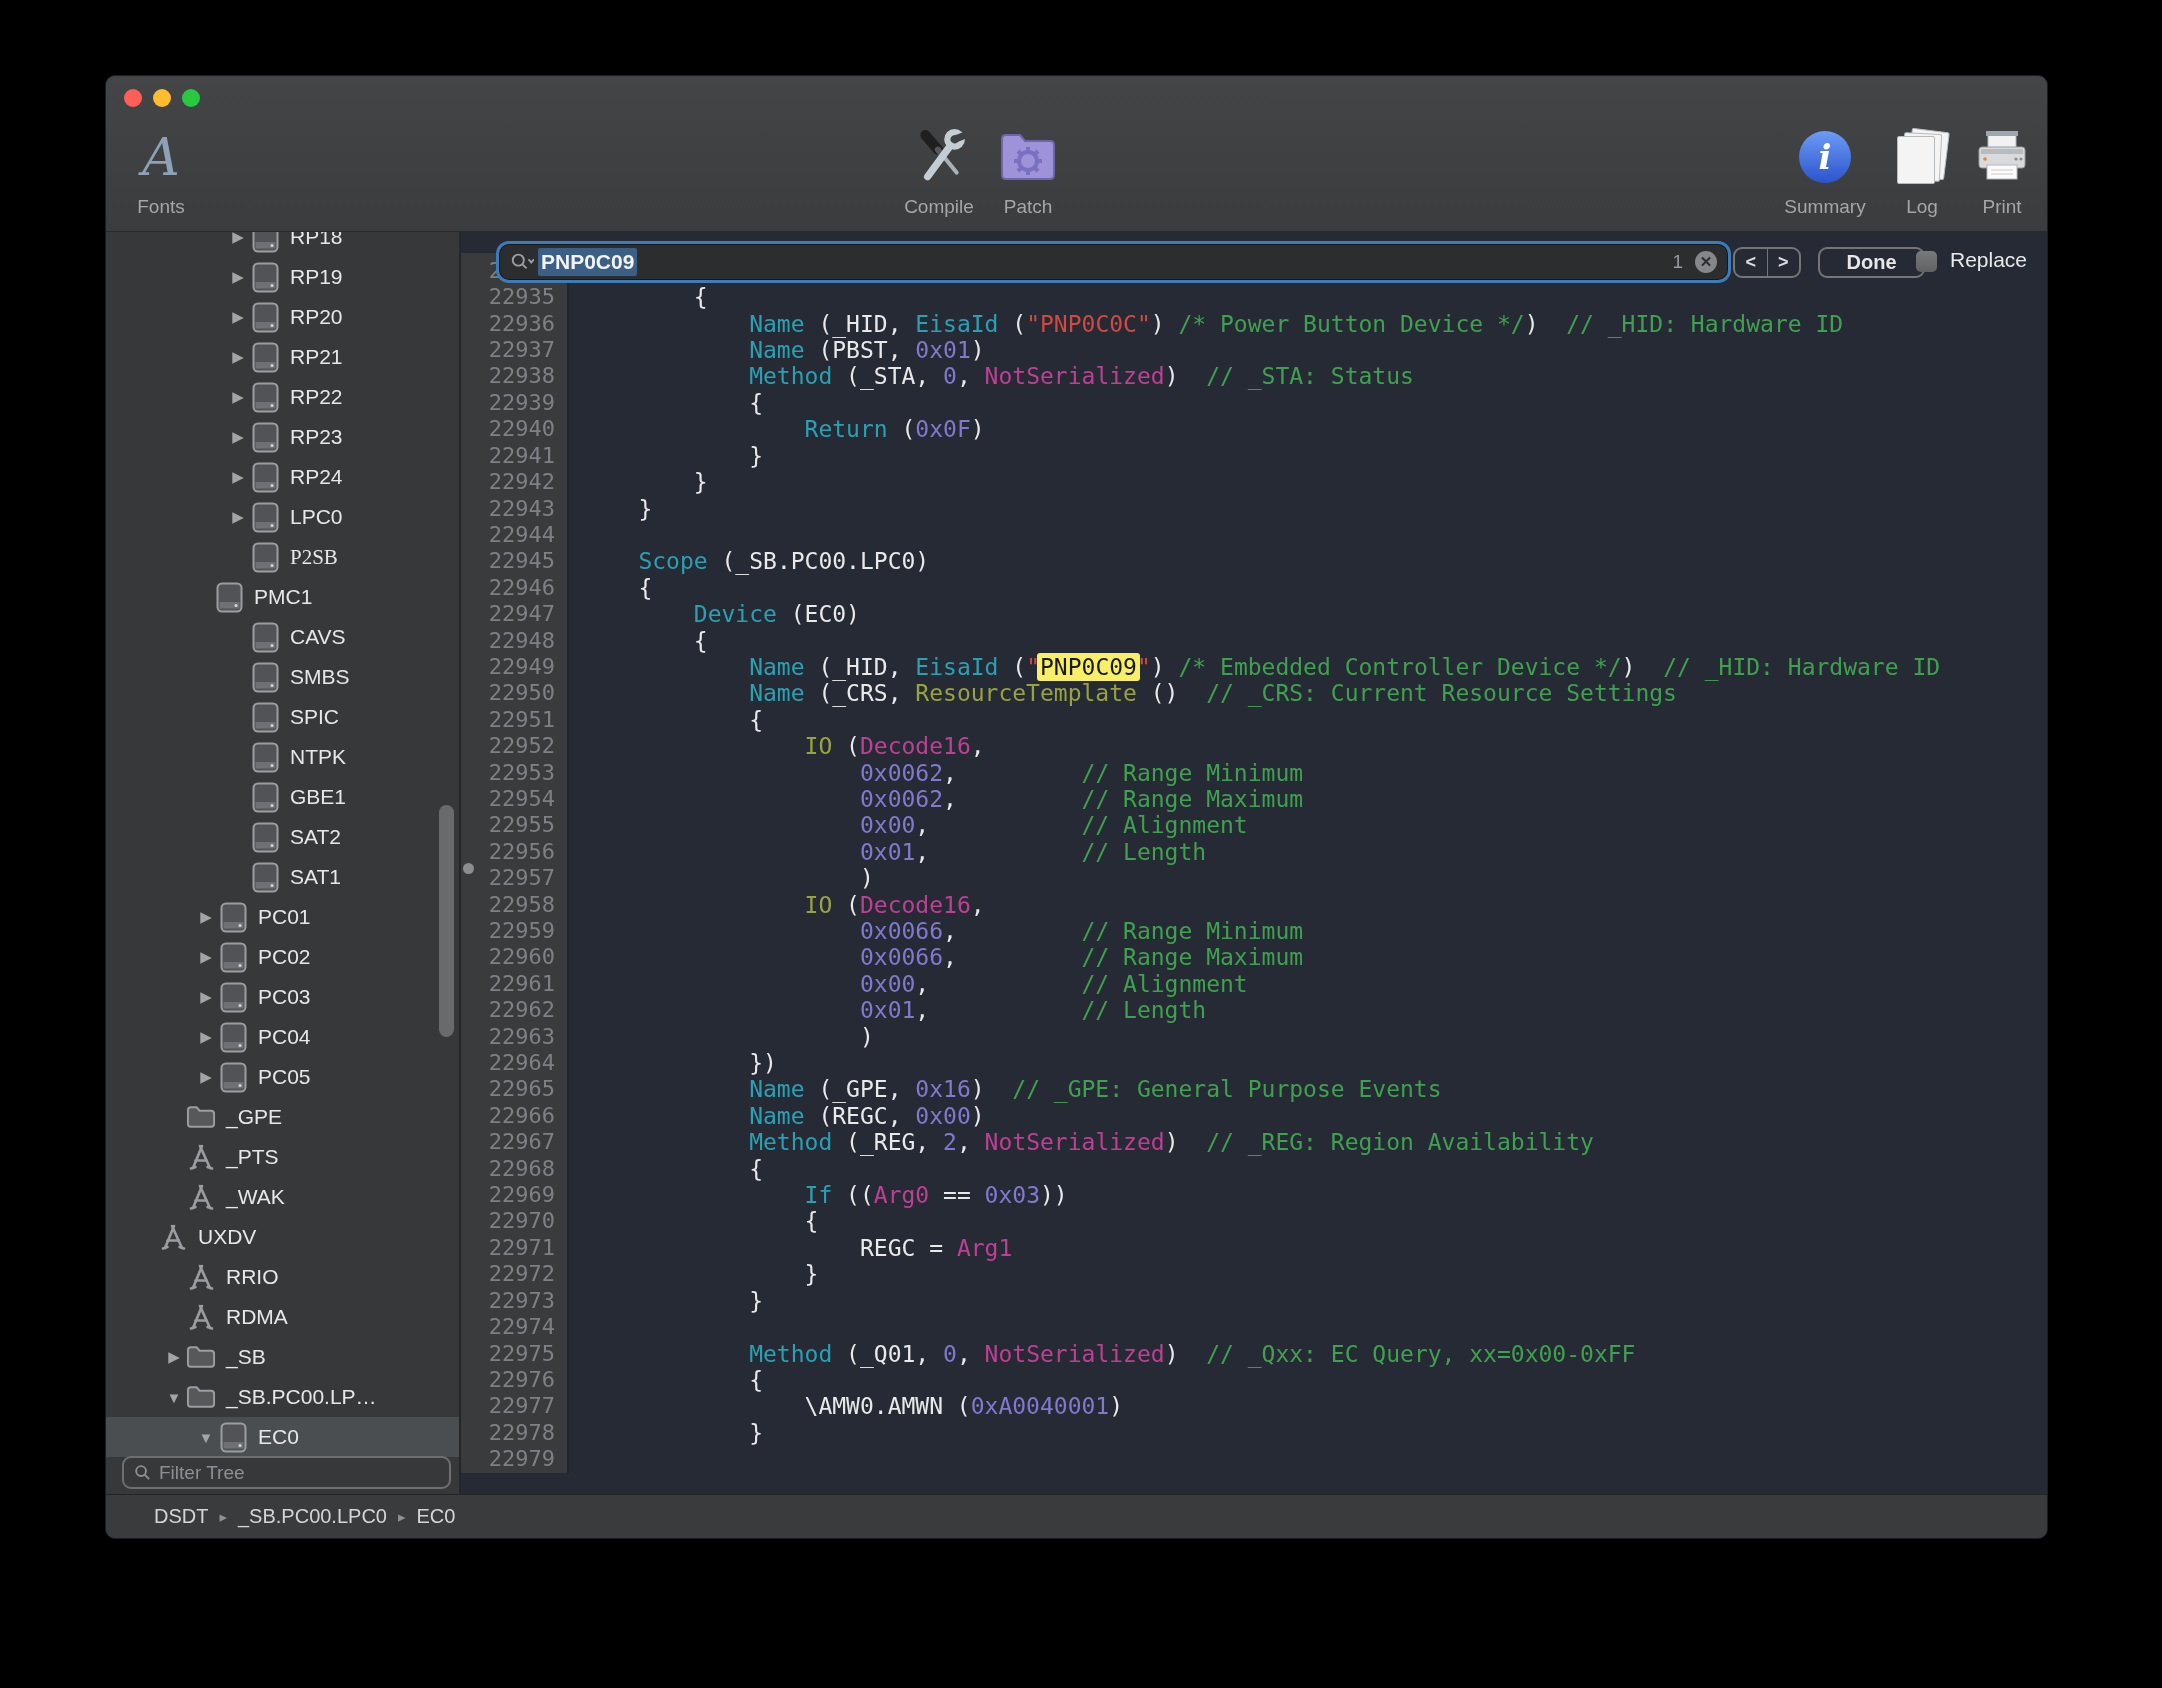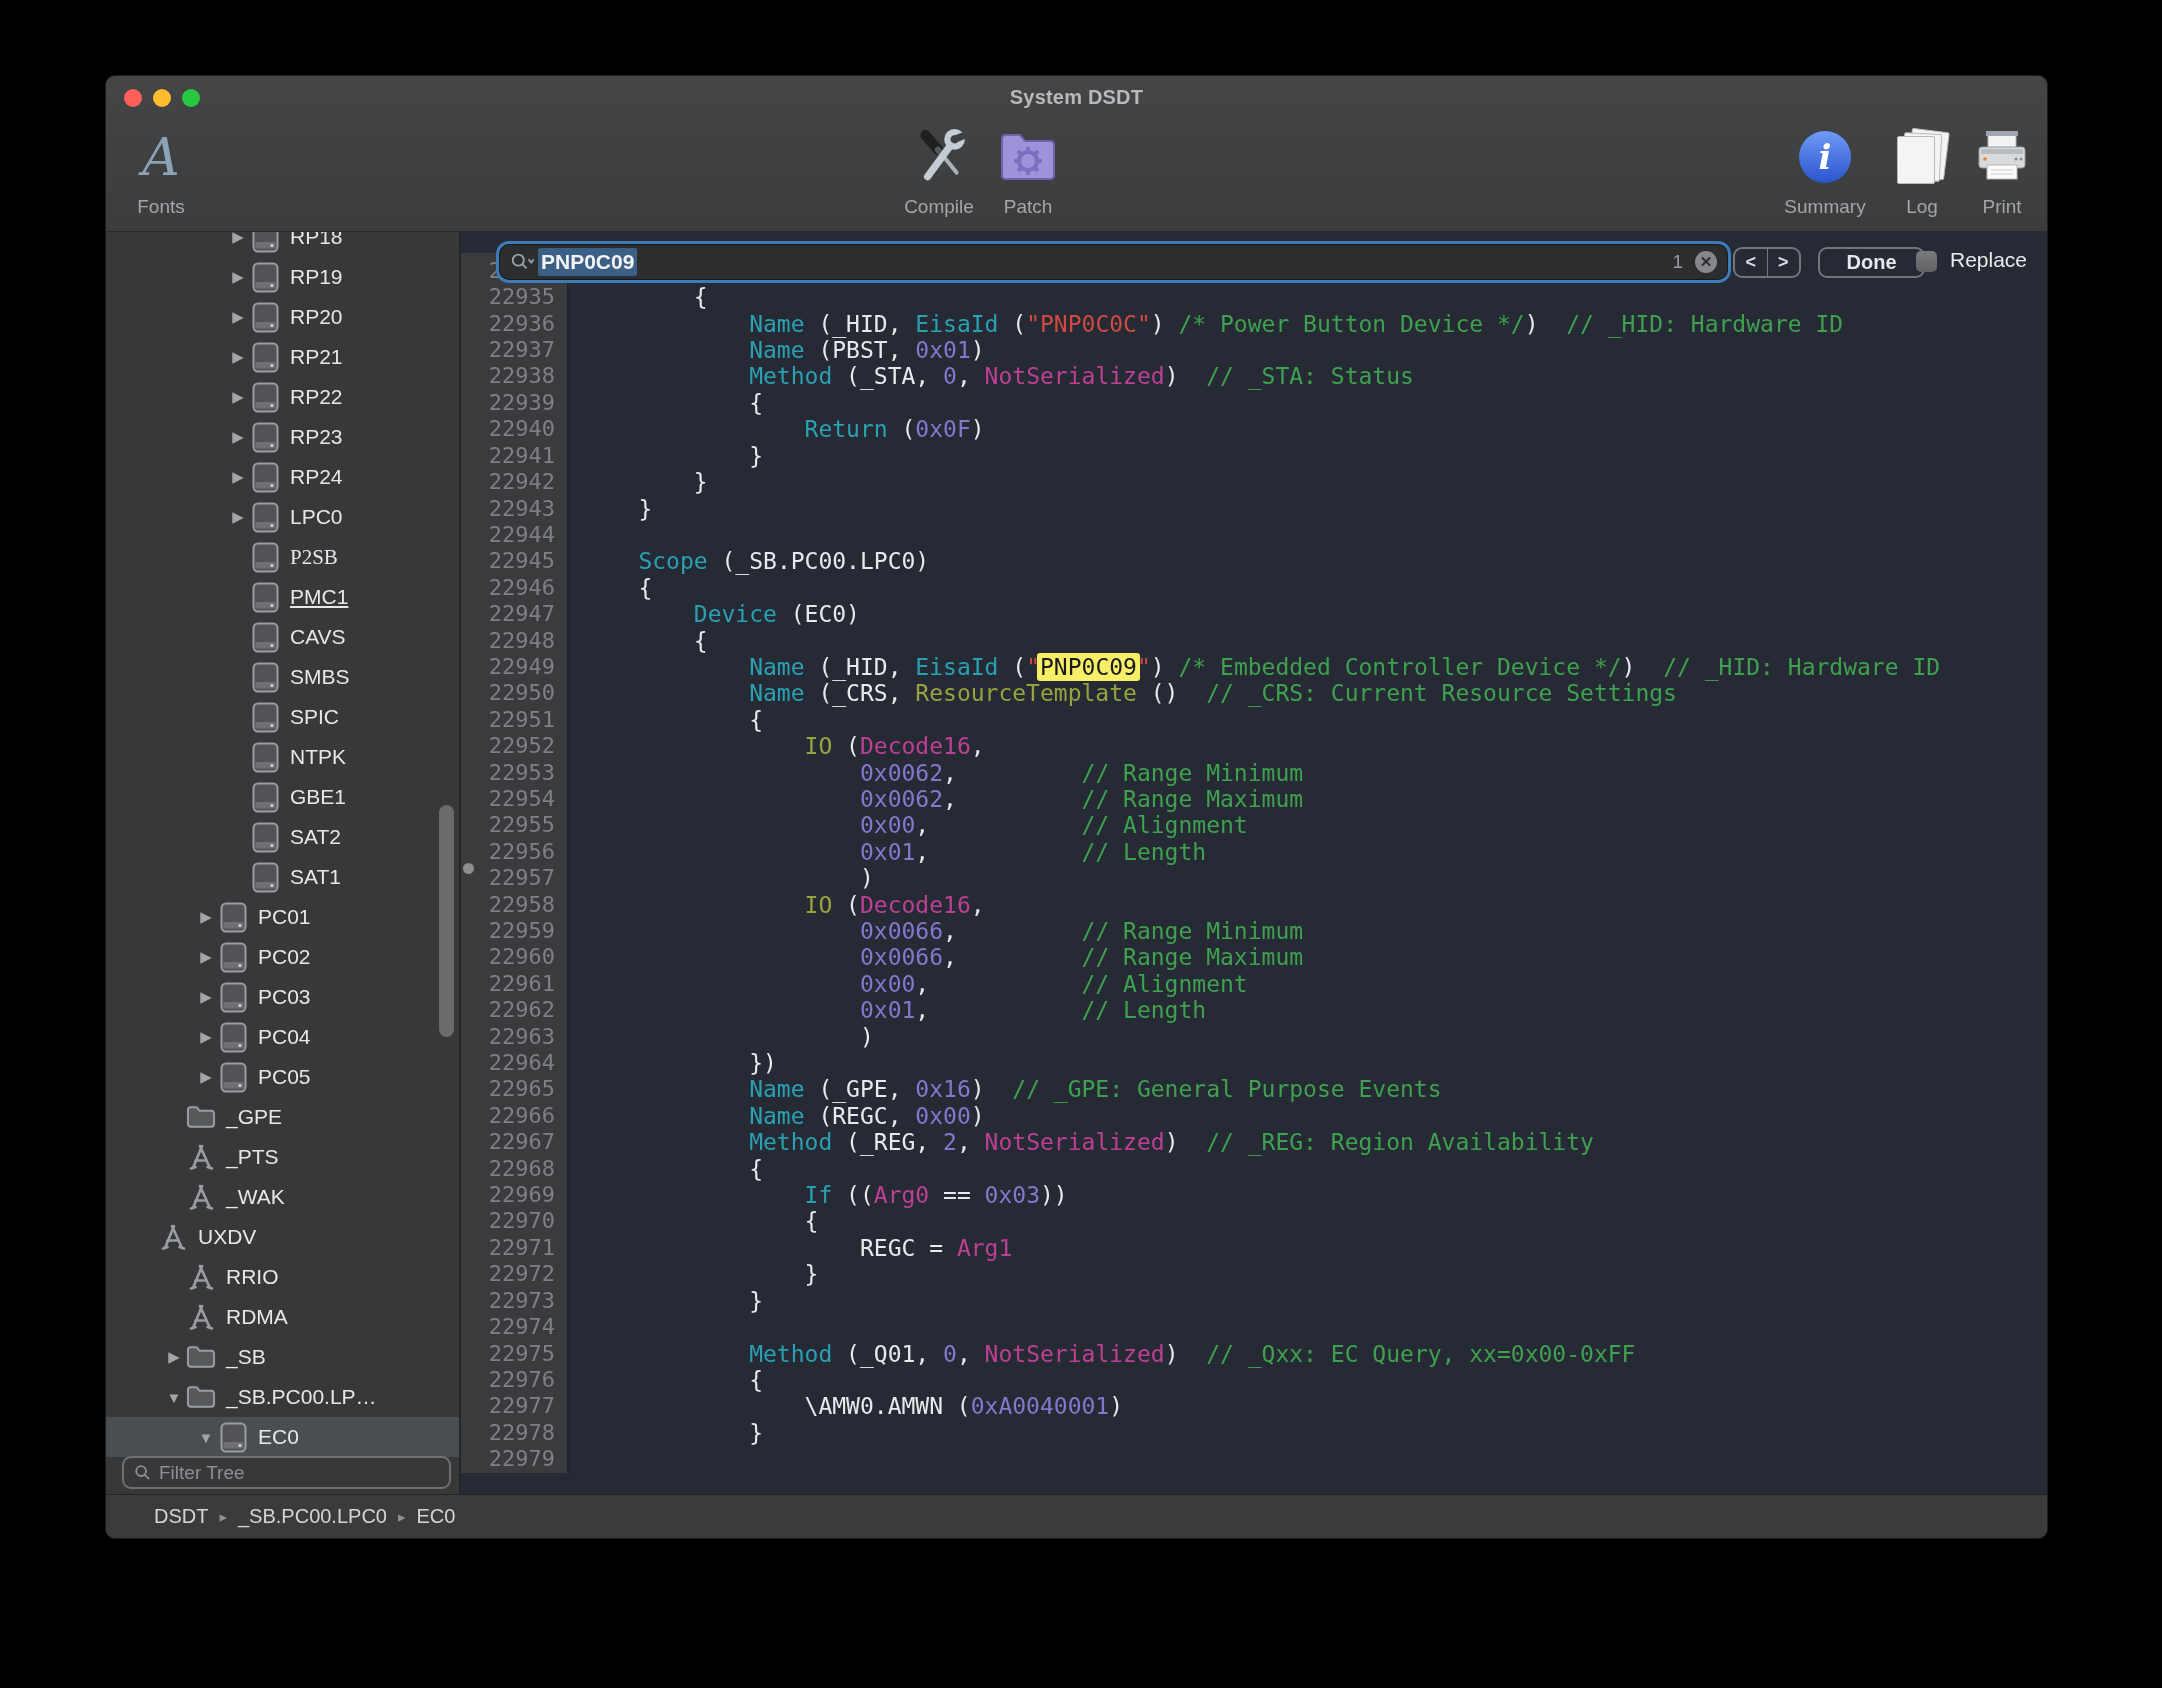--- a/index.html
+++ b/index.html
@@ -87,21 +87,20 @@
 <body>
 
 <div class="window">
 
   <div class="titlebar">
     <div class="lights">
       <div class="light" style="background:#ff5f57"></div>
       <div class="light" style="background:#febc2e"></div>
       <div class="light" style="background:#28c840"></div>
     </div>
-    <div class="title">System DSDT</div>
 
     <div class="tbitem" style="left:0px">
       <div class="icbox">
           <span class="fonts-a">A</span>
         </div>
       <div class="lab">Fonts</div>
     </div>
 
     <div class="tbitem" style="left:778px">
       <div class="icbox">
@@ -271,21 +270,21 @@
             <span class="tri"></span>
             <span class="ticon">
               <svg width="27" height="31" viewBox="0 0 27 31">
                 <rect x="1.5" y="1.5" width="24" height="28" rx="4.5" fill="#515356" stroke="#9b9da0" stroke-width="2"></rect>
                 <rect x="3.5" y="20" width="20" height="6.5" fill="#6e7073"></rect>
                 <circle cx="20" cy="23.4" r="1.5" fill="#d6d7d9"></circle>
               </svg>
             </span>
             <span>P2SB</span>
           </div>
-          <div class="trow" style="padding-left: 120px; text-decoration: underline;">
+          <div class="trow" style="padding-left: 84px;">
             <span class="tri"></span>
             <span class="ticon">
               <svg width="27" height="31" viewBox="0 0 27 31">
                 <rect x="1.5" y="1.5" width="24" height="28" rx="4.5" fill="#515356" stroke="#9b9da0" stroke-width="2"></rect>
                 <rect x="3.5" y="20" width="20" height="6.5" fill="#6e7073"></rect>
                 <circle cx="20" cy="23.4" r="1.5" fill="#d6d7d9"></circle>
               </svg>
             </span>
             <span>PMC1</span>
           </div>

